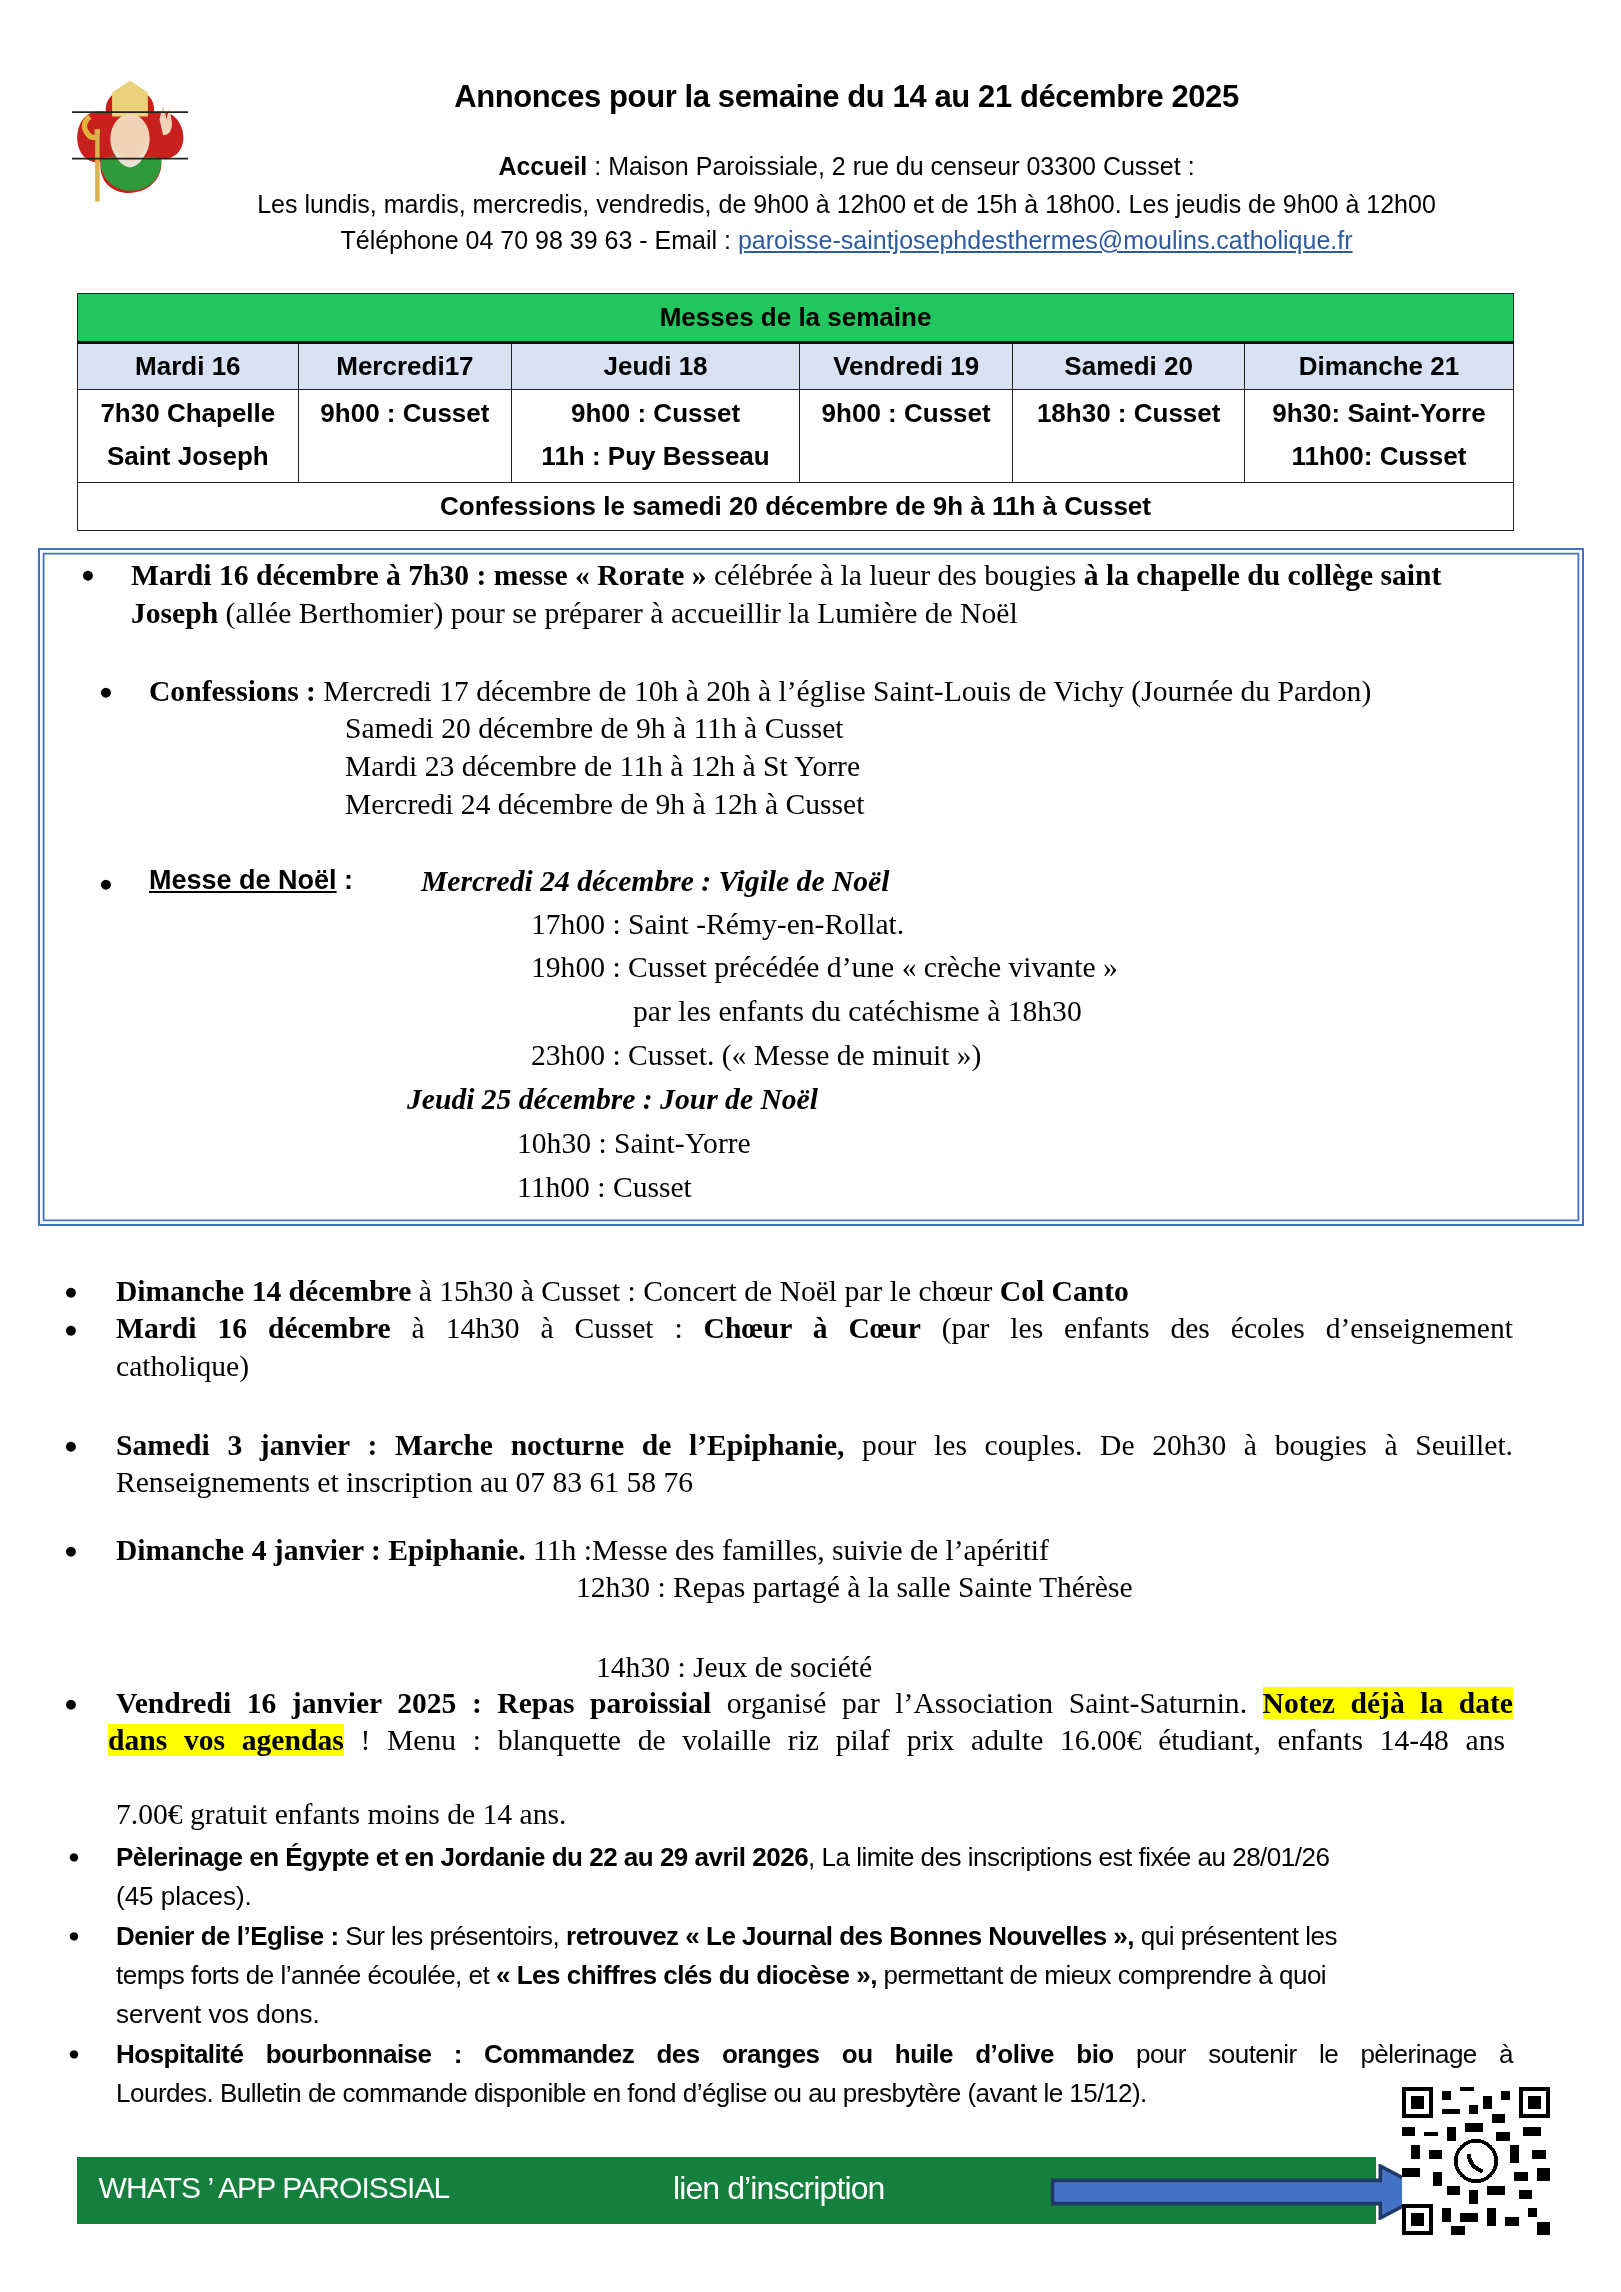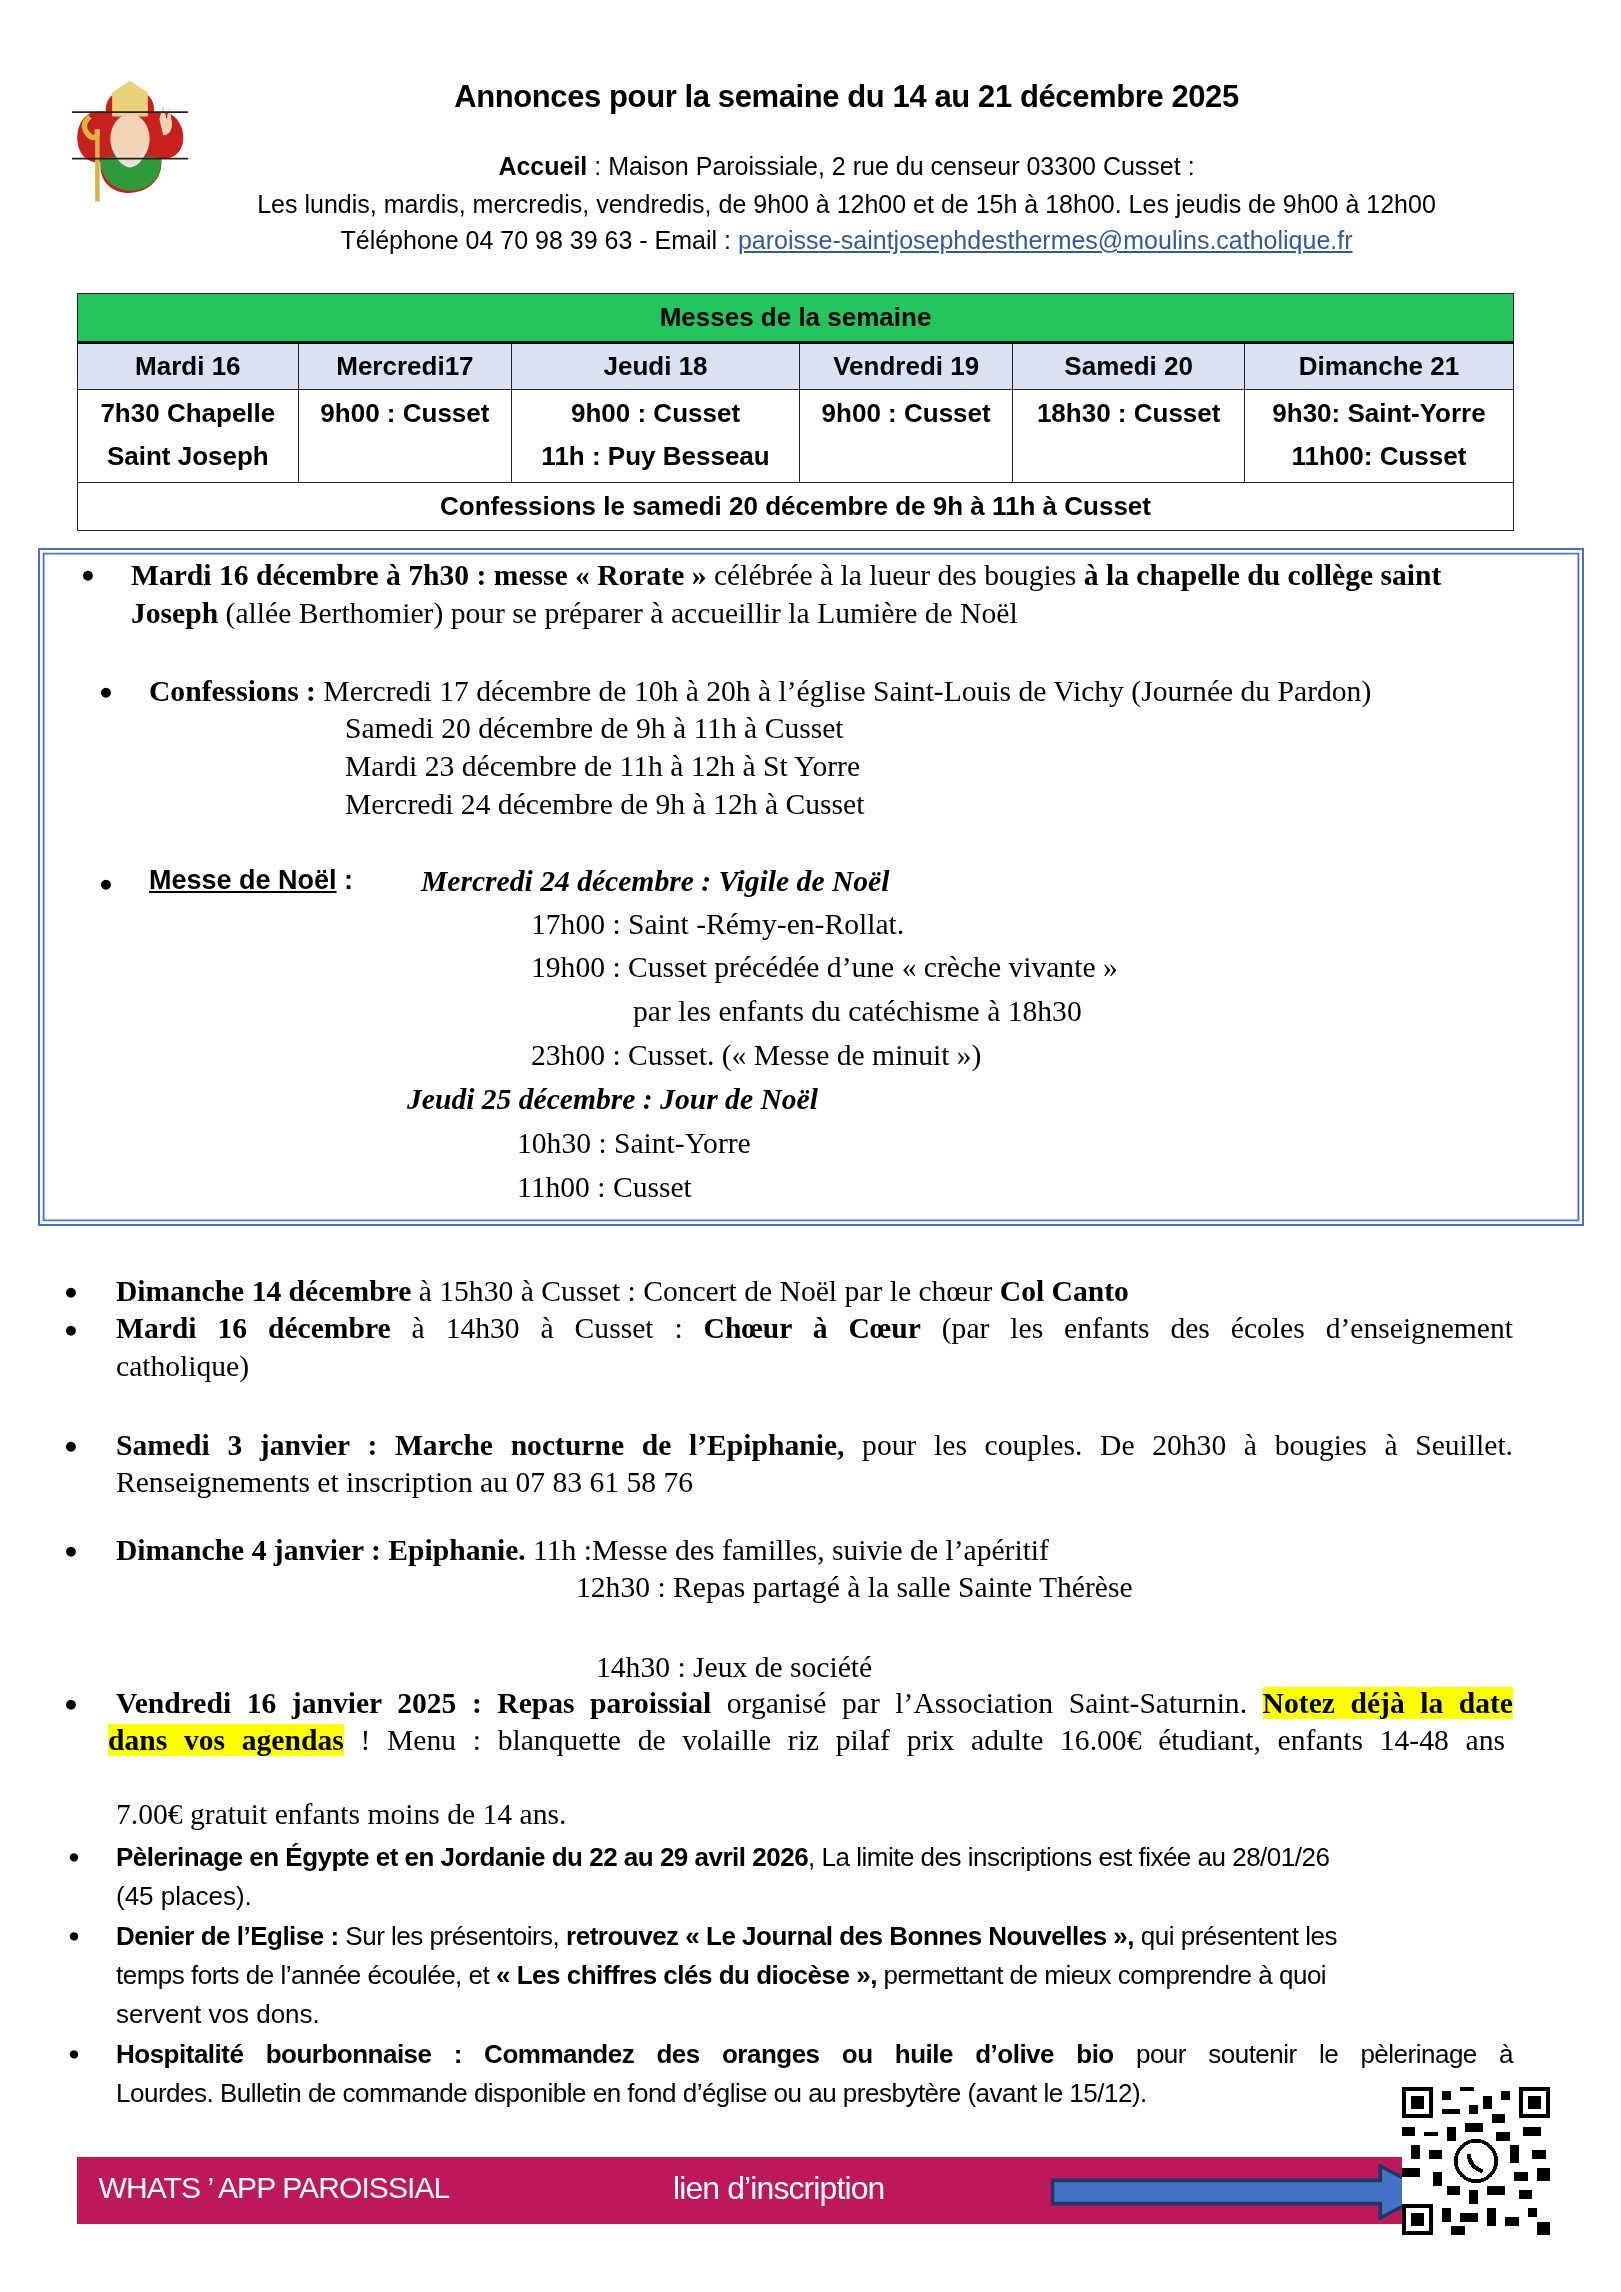--- a/index.html
+++ b/index.html
@@ -29,21 +29,21 @@
   
   #frame { left: 38px; top: 548px; width: 1542px; height: 674px; border: 2.7px solid #4472c4; box-shadow: inset 0 0 0 2.7px #fff, inset 0 0 0 4.5px #4472c4; }
   .bl { font-size: 29.6px; line-height: 38px; }
   .bullet { position: absolute; font-size: 23px; }
   .b { font-weight: bold; }
   .i { font-style: italic; }
   .u { text-decoration: underline; }
   .hl { background: #ffff00; }
 
   
-  #banner { left: 77px; top: 2157px; width: 1299px; height: 67px; background: #be185d; color: #fff; padding-left: 40px; }
+  #banner { left: 77px; top: 2157px; width: 1299px; height: 67px; background: #15803d; color: #fff; }
   #banner-left { left: 21.5px; top: 14.3px; font-size: 30px; font-family: "Liberation Sans", sans-serif; letter-spacing: -0.9px; }
   #banner-mid { left: 596px; top: 12.5px; font-size: 32px; font-family: "Liberation Sans", sans-serif; letter-spacing: -0.9px; }
   #arrow { left: 972px; top: 7.2px; width: 385px; height: 56px; }
   #qr { left: 1402px; top: 2087px; width: 148px; height: 148px; }
 </style>
 </head>
 <body>
 
 <svg id="logo" class="abs" viewBox="0 0 150 148">
   <path d="M48 40 C45 5,105 5,102 40 C140 32,148 95,110 92 C115 140,38 145,42 96 C5 100,8 30,48 40 Z" fill="#c8201d"></path>

